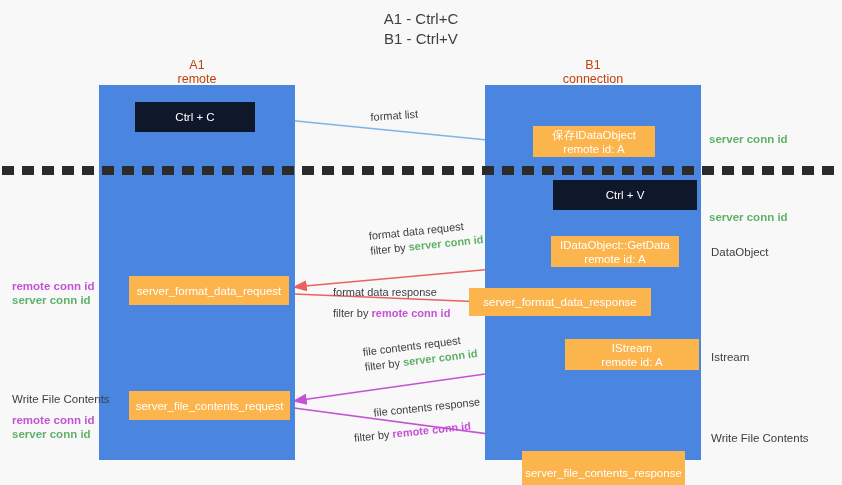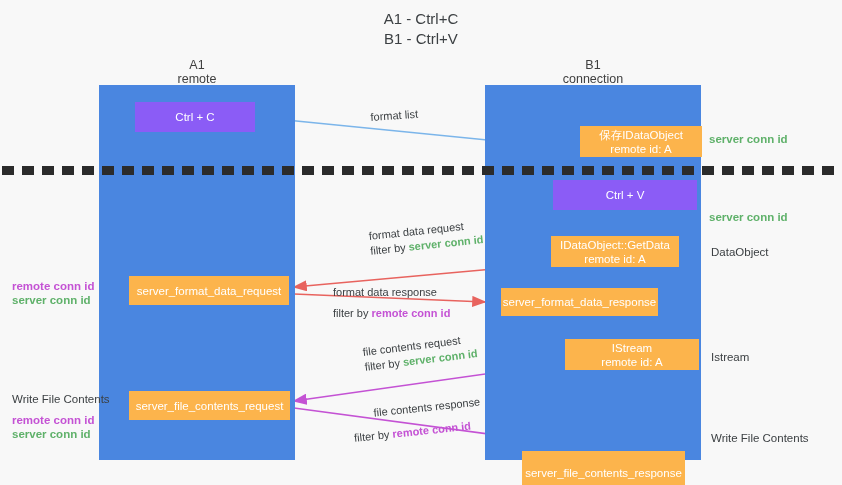--- a/index.html
+++ b/index.html
@@ -41,21 +41,21 @@
     background: #4a86e0;
   }
   .lane-a { left: 99px;  top: 85px; width: 196px; height: 375px; }
   .lane-b { left: 485px; top: 85px; width: 216px; height: 375px; }
 
   .lane-title {
     position: absolute;
     text-align: center;
     font-size: 12.5px;
     line-height: 14px;
-    color: #404040;
+    color: #c2410c;
   }
   .lane-title .main { display: block; }
   .lane-title .sub  { display: block; }
   .lane-title-a { left: 99px;  top: 58px; width: 196px; }
   .lane-title-b { left: 485px; top: 58px; width: 216px; }
 
   
   .box {
     position: absolute;
     box-sizing: border-box;
@@ -63,29 +63,29 @@
     flex-direction: column;
     align-items: center;
     justify-content: center;
     color: #ffffff;
     font-size: 11.5px;
     line-height: 14px;
     text-align: center;
     z-index: 4;
   }
   .box .l1, .box .l2 { display: block; white-space: nowrap; }
-  .box-green  { background: #8b5cf6; align-items: center; }
+  .box-green  { background: #0f172a; align-items: center; }
   .box-orange { background: #fcb44c; }
 
   .b-ctrlc    { left: 135px; top: 102px; width: 120px; height: 30px; }
-  .b-idataobj { left: 580px; top: 126px; width: 122px; height: 31px; }
+  .b-idataobj { left: 533px; top: 126px; width: 122px; height: 31px; }
   .b-ctrlv    { left: 553px; top: 180px; width: 144px; height: 30px; }
   .b-getdata  { left: 551px; top: 236px; width: 128px; height: 31px; }
   .b-fdreq    { left: 129px; top: 276px; width: 160px; height: 29px; }
-  .b-fdresp   { left: 501px; top: 288px; width: 157px; height: 28px; }
+  .b-fdresp   { left: 469px; top: 288px; width: 182px; height: 28px; }
   .b-istream  { left: 565px; top: 339px; width: 134px; height: 31px; }
   .b-fcreq    { left: 129px; top: 391px; width: 161px; height: 29px; }
   .b-fcresp   { left: 522px; top: 424px; width: 163px; height: 44px; margin-top: 27px; }
 
   
   .side-label {
     position: absolute;
     font-size: 11.5px;
     line-height: 14px;
     white-space: nowrap;

